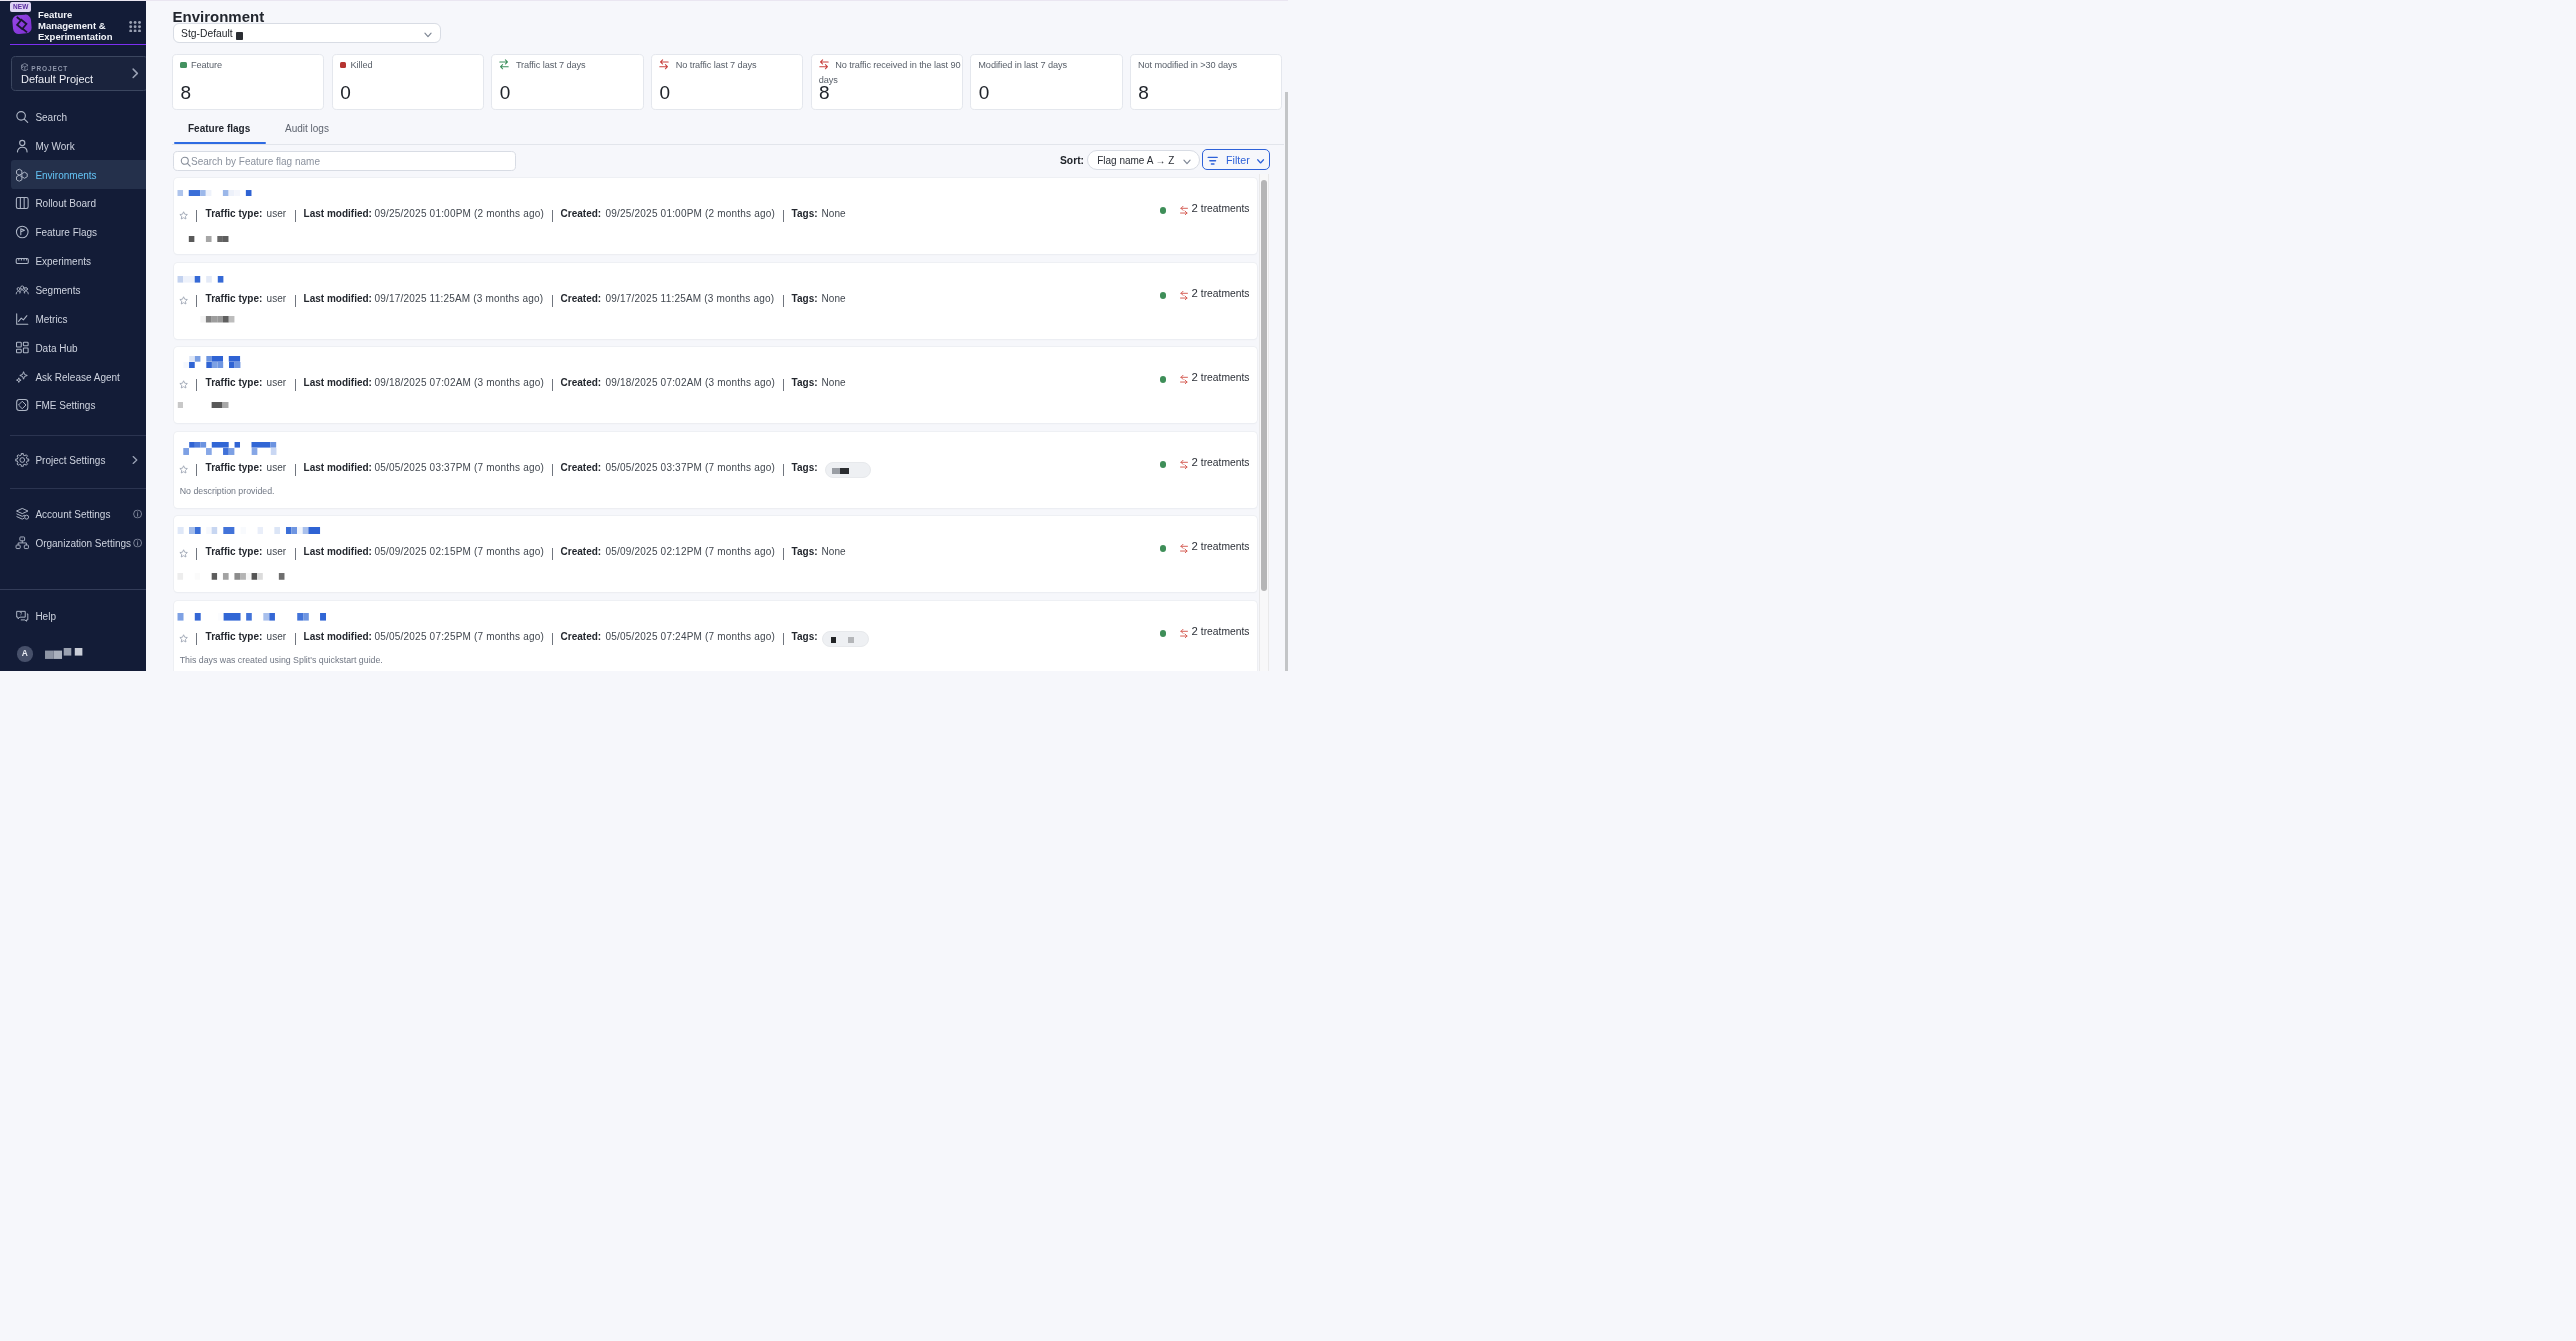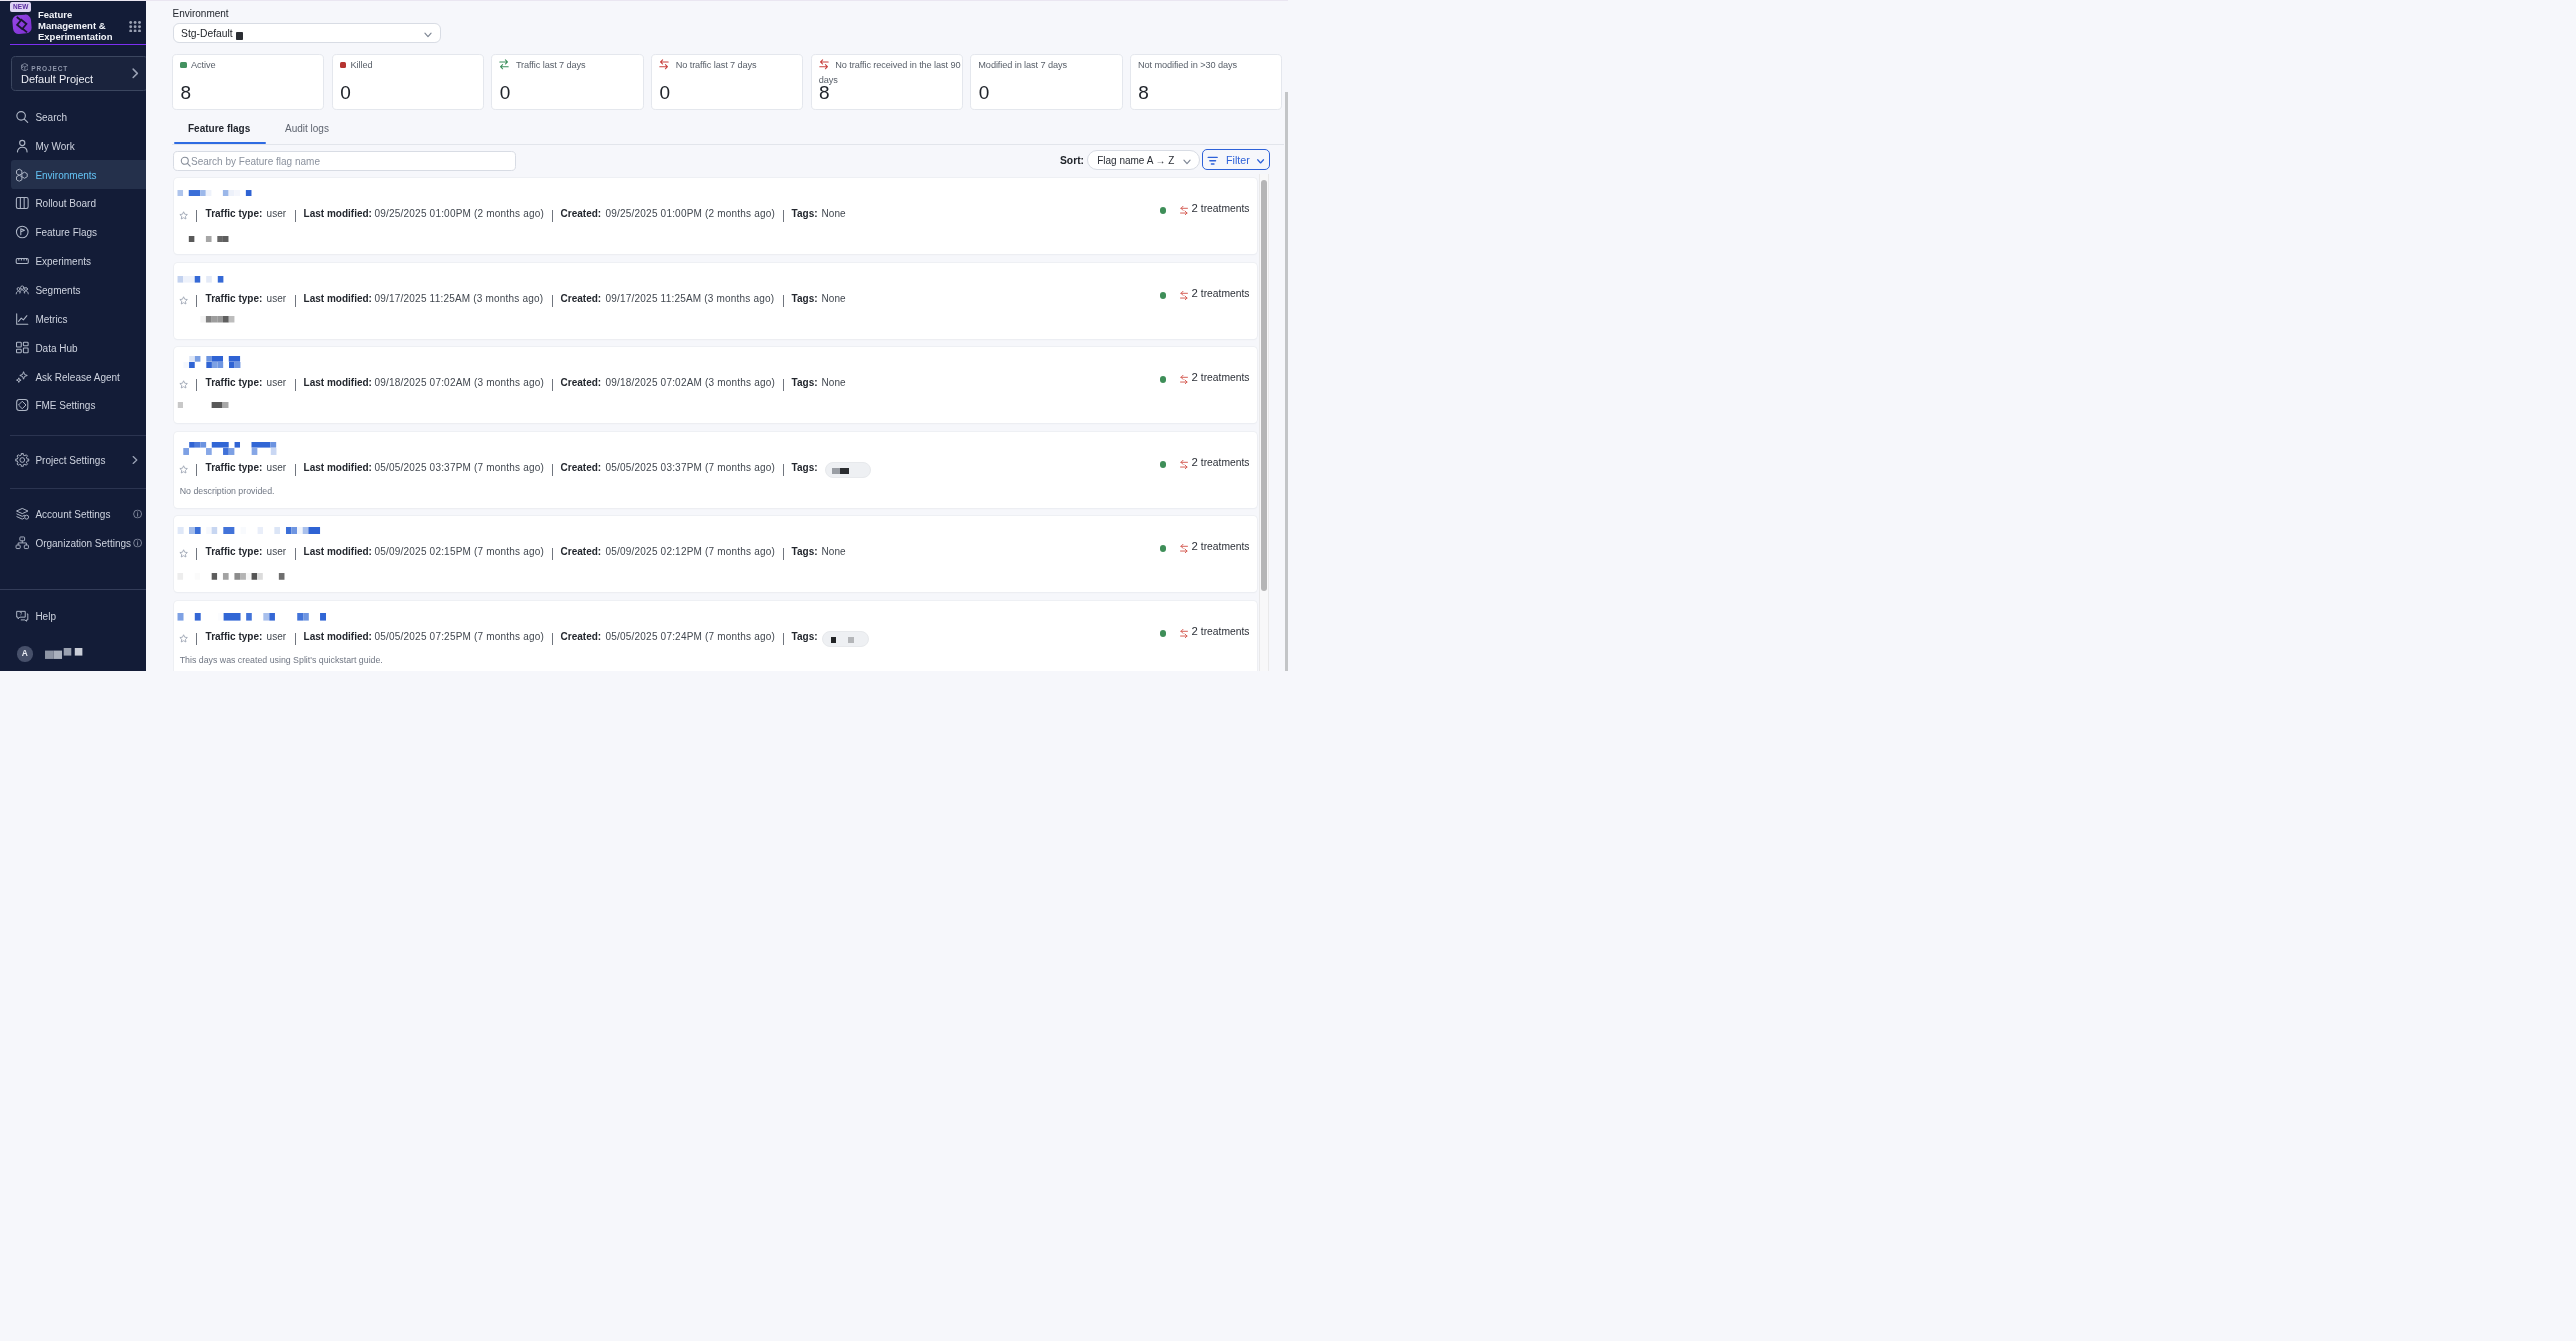--- a/index.html
+++ b/index.html
@@ -28,21 +28,21 @@
   .side-div { position:absolute; left:10px; width:137px; height:0.8px; background:#2b3450; }
   .info-ico { position:absolute; left:122px; top:50%; transform:translateY(-50%); }
   .chev-r { position:absolute; left:121px; top:50%; transform:translateY(-50%); }
 
   .avatar { position:absolute; left:17px; top:646px; width:15.5px; height:15.5px; border-radius:50%; background:#47506a; color:#e8ebf2; font-size:8.4px; font-weight:bold; text-align:center; line-height:15.6px; }
   .collapse-tab { position:absolute; left:150px; top:607px; width:8.8px; height:31px; background:#f2f3f7; border-radius:15.6px 0 0 15.6px; }
   .collapse-tab svg { position:absolute; left:2.9px; top:11.4px; }
 
   
   #main { position:absolute; left:158px; top:0; right:0; height:671px; }
-  .env-label { position:absolute; left:14.5px; top:8.4px; font-size:10px; font-weight:normal; color:#22262e; }
+  .env-label { position:absolute; left:14.5px; top:8.4px; font-size:15px; font-weight:bold; color:#22262e; }
   .env-select { position:absolute; left:14.5px; top:23.4px; width:268px; height:20px; background:#fff; border:0.8px solid #d8dce4; border-radius:6.1px; }
   .env-select .txt { position:absolute; left:7.6px; top:3.8px; font-size:10.3px; color:#23262c; }
   .env-sq { position:absolute; left:62px; top:7.6px; width:7.6px; height:7.6px; background:#2b2e33; border-radius:0.8px; }
   .env-chev { position:absolute; right:6.1px; top:5.3px; }
 
   .cards { position:absolute; left:14px; top:54px; right:5.8px; height:56px; display:flex; gap:7.2px; }
   .scard { flex:1 1 0; background:#fff; border:0.8px solid #e4e7ed; border-radius:4.6px; position:relative; }
   .scard .hd { position:absolute; left:7.2px; top:2.9px; right:-10.7px; font-size:9.2px; letter-spacing:-0.1px; color:#585f69; line-height:15px; white-space:nowrap; }
   .scard .num { position:absolute; left:7.6px; top:28px; font-size:19px; line-height:19px; color:#20242b; }
   .sq { display:inline-block; width:6.6px; height:6.6px; border-radius:1.5px; vertical-align:-0.4px; margin-right:4.2px; }
@@ -307,21 +307,21 @@
     <div class="env-select">
       <span class="txt">Stg-Default</span>
       <span class="env-sq"></span>
       <svg class="env-chev" width="10" height="10" viewBox="0 0 13 13">
         <path d="M2.5 4 L6.5 8.6 L10.5 4" stroke="#7e8694" stroke-width="1.5" fill="none" stroke-linecap="round" stroke-linejoin="round"></path>
       </svg>
     </div>
 
     <div class="cards">
       <div class="scard">
-        <div class="hd"><span class="sq" style="background:#43915f"></span><span>Active</span></div>
+        <div class="hd"><span class="sq" style="background:#43915f"></span><span>Feature</span></div>
         <div class="num">8</div>
       </div>
       <div class="scard">
         <div class="hd"><span class="sq" style="background:#b53431"></span><span>Killed</span></div>
         <div class="num">0</div>
       </div>
       <div class="scard">
         <div class="hd">
         <svg class="arr-ico" width="10" height="10.7" viewBox="0 0 13 14">
             <g stroke="#3d8f5c" stroke-width="1.4" fill="none" stroke-linecap="round" stroke-linejoin="round">

